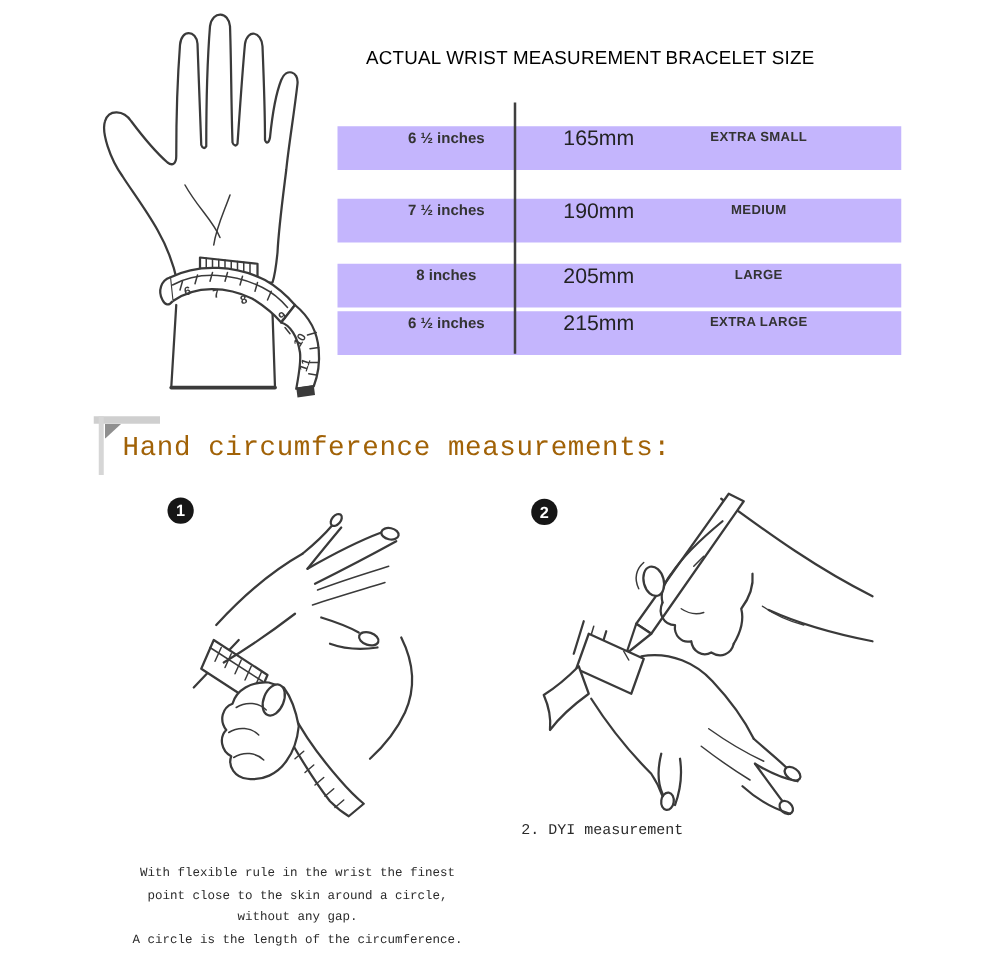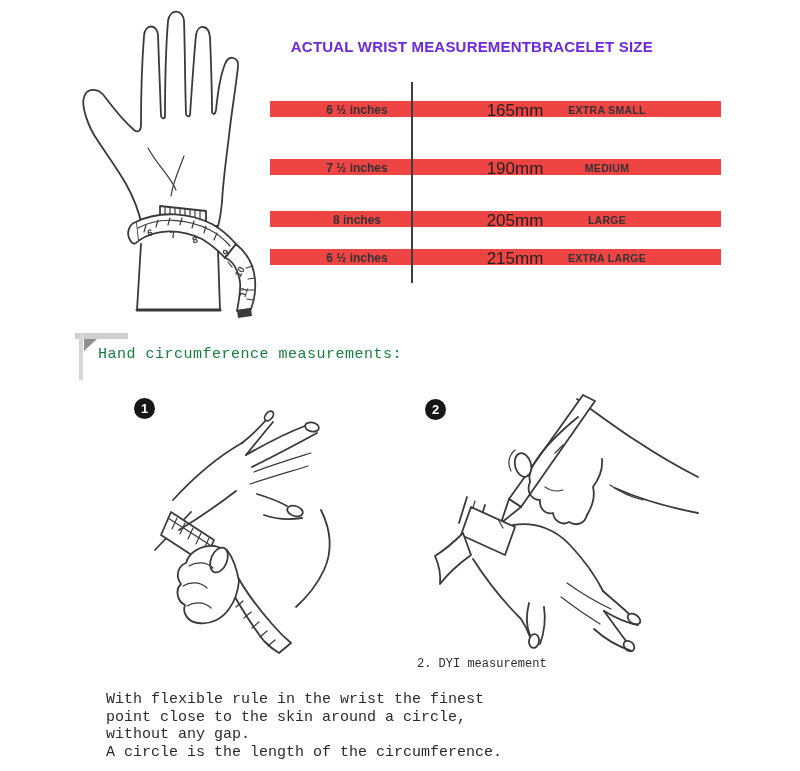--- a/index.html
+++ b/index.html
@@ -4,41 +4,41 @@
 <style>
   html,body{margin:0;padding:0;background:#fff;}
   #stage{
     position:relative;width:800px;height:771px;background:#fff;overflow:hidden;
     font-family:"Liberation Sans",sans-serif;color:#2b2b2b;
   }
   .abs{position:absolute;}
   
   .col-header{
     position:absolute;top:38px;transform:translateX(-50%);
-    font-size:15px;font-weight:bold;color:#6d28d9;letter-spacing:.2px;white-space:nowrap;
+    font-size:15px;font-weight:normal;color:#000000;letter-spacing:.2px;white-space:nowrap;
   }
   .divider{position:absolute;left:411px;top:82px;width:2px;height:201px;background:#3f3f3f;z-index:3;}
-  .row{position:absolute;left:270px;width:451px;height:16px;background:#ef4444;z-index:1;}
+  .row{position:absolute;left:270px;width:451px;height:35px;background:#c4b5fd;z-index:1;}
   .r0{top:101px}.r1{top:138px}.r2{top:159px}.r3{top:211px}.r4{top:249px}
   .cell{position:absolute;transform:translateX(-50%);line-height:19px;white-space:nowrap;}
   .cell.inches{left:87px;font-size:12px;font-weight:bold;color:#333;}
-  .cell.mm{left:209px;font-size:17px;color:#222;margin-left:36px;}
+  .cell.mm{left:209px;font-size:17px;color:#222;}
   .cell.size{left:337px;font-size:10.5px;font-weight:bold;color:#333;letter-spacing:.3px;}
   
   .mono{font-family:"Liberation Mono","DejaVu Sans Mono",monospace;}
-  .heading{left:98px;top:346px;font-size:15px;color:#15803d;letter-spacing:.5px;white-space:nowrap;}
+  .heading{left:98px;top:346px;font-size:22px;color:#a16207;letter-spacing:.5px;white-space:nowrap;}
   .flag-h{left:75px;top:333px;width:53px;height:6px;background:#cfcfcf;}
   .flag-v{left:79px;top:333px;width:4px;height:47px;background:#d6d6d6;}
   .flag-t{left:84px;top:339px;width:13px;height:12px;background:#8f8f8f;clip-path:polygon(0 0,100% 0,0 100%);}
   .badge{
     position:absolute;width:21px;height:21px;border-radius:50%;background:#161616;
     color:#fff;font-size:13px;font-weight:bold;text-align:center;line-height:21px;z-index:5;
   }
   .caption{font-size:12px;color:#2b2b2b;white-space:nowrap;}
-  .desc{font-size:15px;line-height:17.5px;color:#2b2b2b;white-space:pre-line;}
+  .desc{font-size:10px;line-height:17.5px;color:#2b2b2b;white-space:pre-line;text-align:center;}
   
   svg{position:absolute;overflow:visible;}
   .ln{fill:none;stroke:#3a3a3a;stroke-width:1.8;stroke-linecap:round;stroke-linejoin:round;}
   .fw{fill:#ffffff;stroke:#3a3a3a;stroke-width:1.8;stroke-linejoin:round;}
   .thin{stroke-width:1.2;}
   .tapeNum{font-family:"Liberation Sans",sans-serif;font-size:9.5px;font-weight:bold;fill:#3a3a3a;text-anchor:middle;}
 </style>
 </head>
 <body>
 

